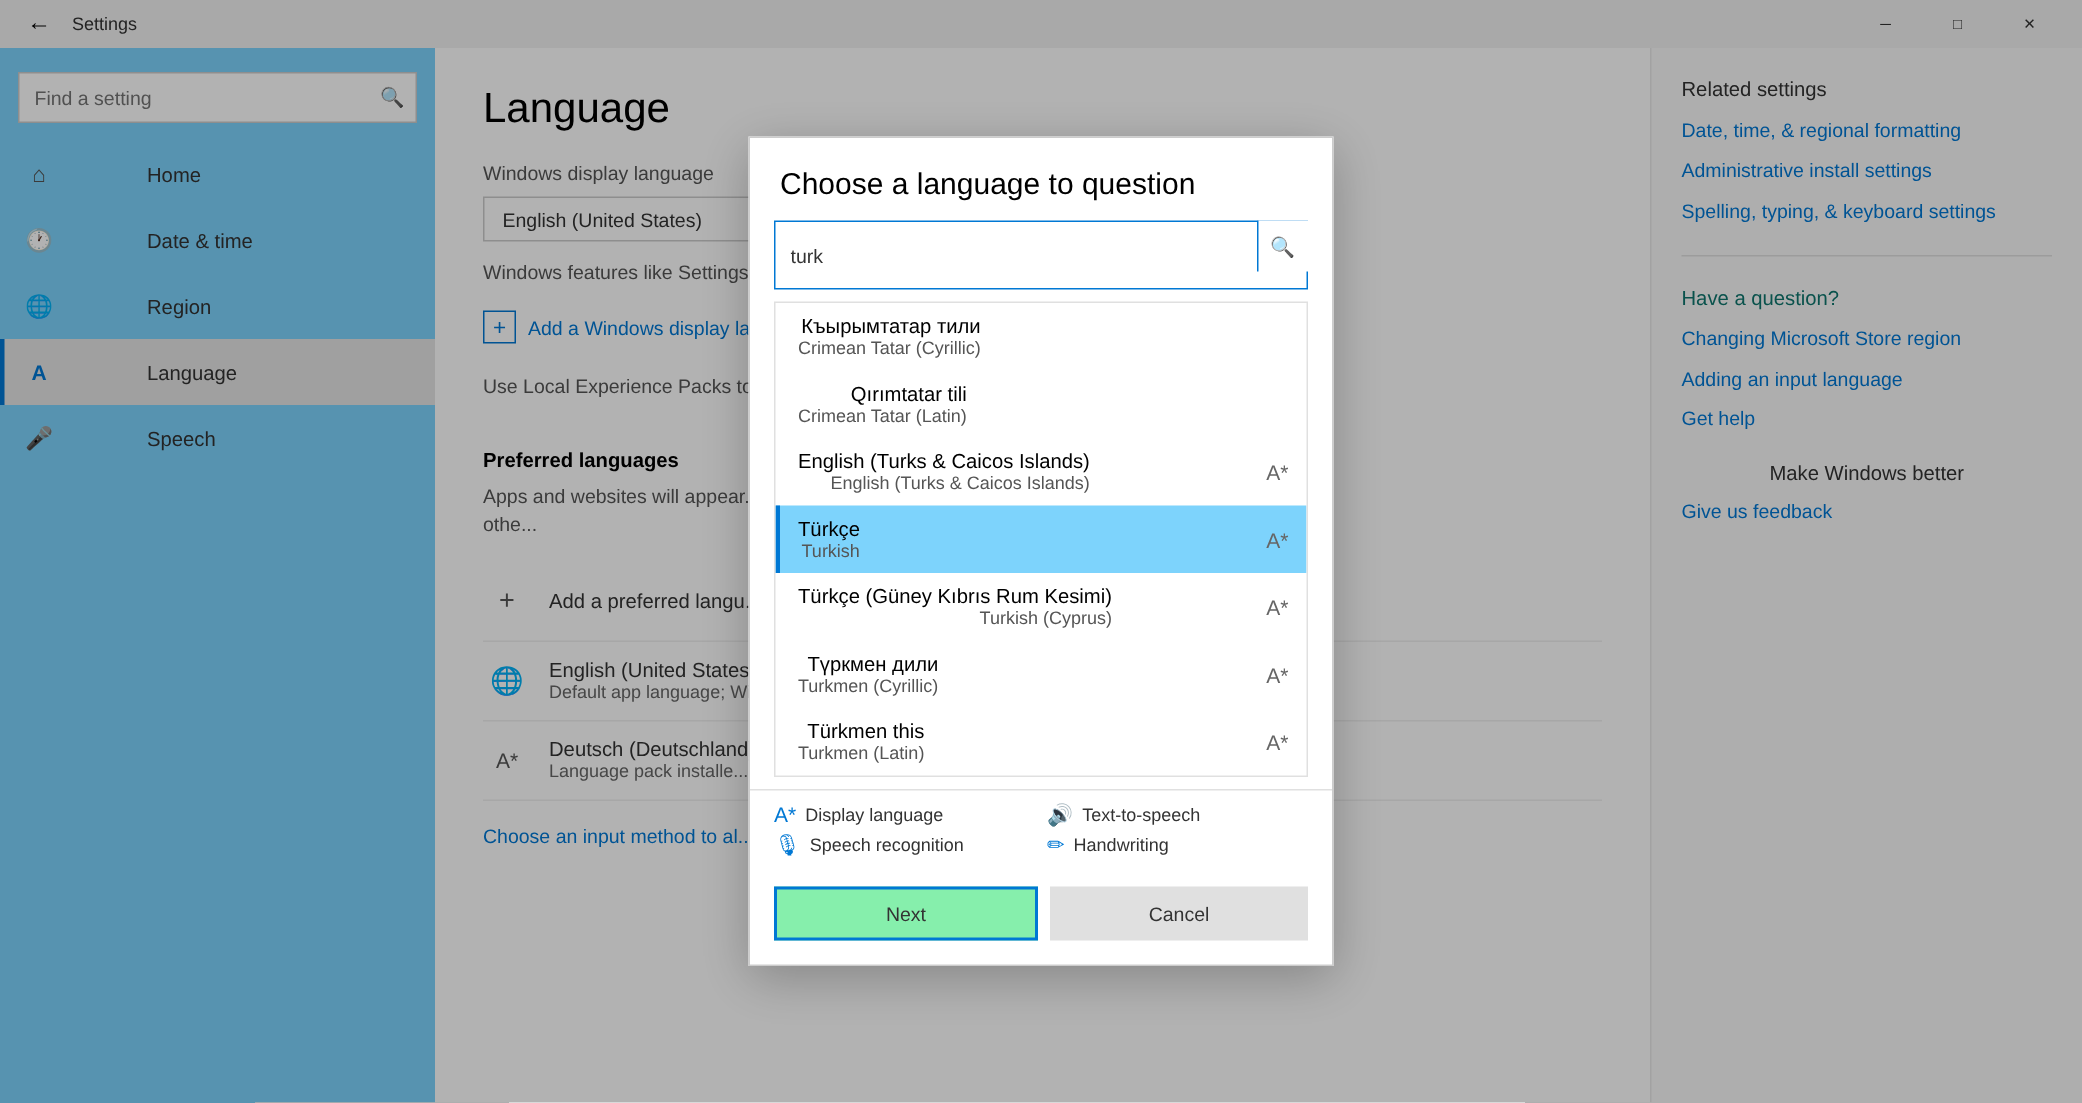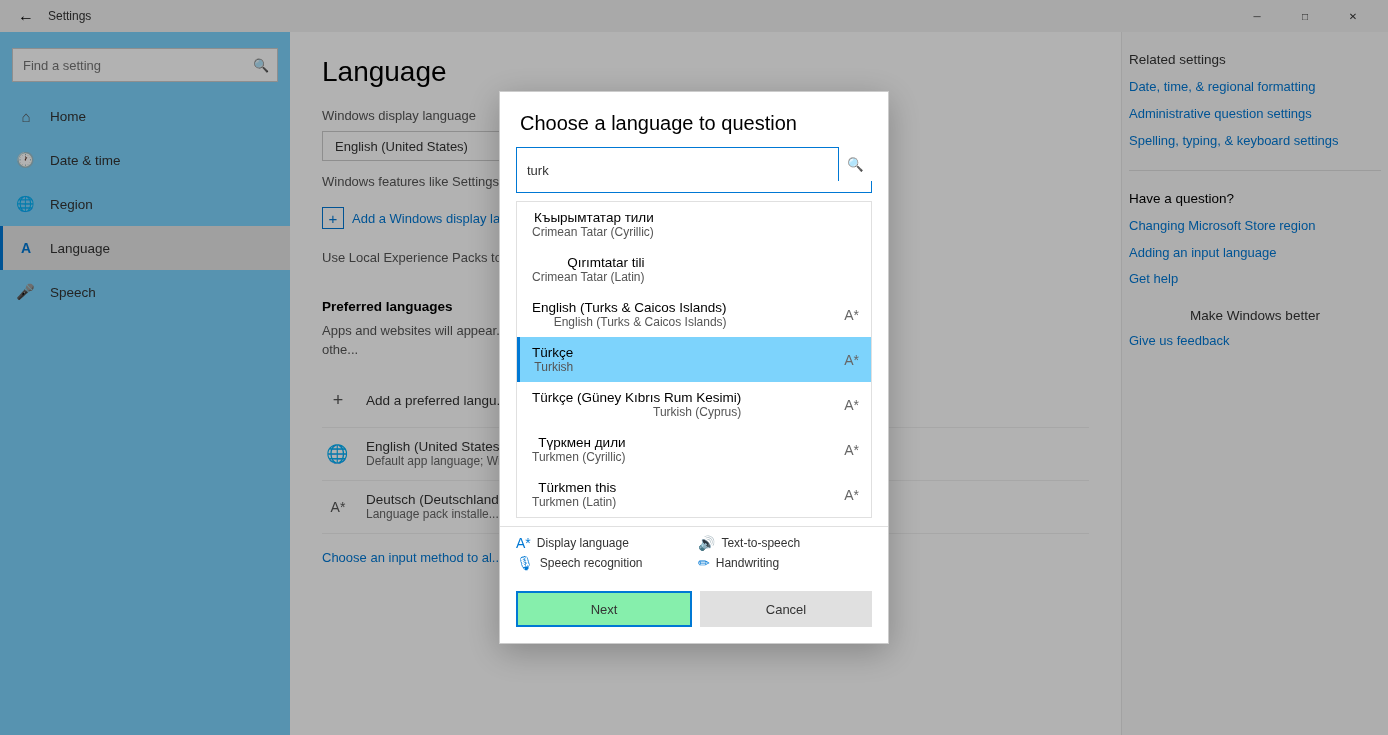--- a/index.html
+++ b/index.html
@@ -111,21 +111,21 @@
     .nav-icon {
       width: 20px;
       height: 20px;
       display: flex;
       align-items: center;
       justify-content: center;
       color: #555;
       font-size: 15px;
       flex-shrink: 0;
     }
-    .nav-label { font-size: 13.5px; }
+    .nav-label { font-size: 13.5px; margin-left: 48px; }
 
     
     .main-content {
       flex: 1;
       background: white;
       overflow-y: auto;
       padding: 24px 32px;
       position: relative;
     }
     .page-title {
@@ -202,44 +202,44 @@
     .lang-item-desc { font-size: 12px; color: #666; }
     .choose-input-link {
       color: #0078d4;
       font-size: 13px;
       cursor: pointer;
       margin-top: 16px;
     }
 
     
     .right-sidebar {
-      width: 267px;
+      width: 288px;
       background: #fafafa;
-      padding: 20px 7px;
+      padding: 20px 20px;
       flex-shrink: 0;
       border-left: 1px solid #e8e8e8;
     }
     .related-header {
       font-size: 13.5px;
       font-weight: 400;
       color: #333;
       margin-bottom: 12px;
     }
     .related-link {
       color: #0078d4;
       font-size: 13px;
       cursor: pointer;
       display: block;
       margin-bottom: 10px;
       line-height: 1.3;
     }
     .divider { height: 1px; background: #e0e0e0; margin: 20px 0; }
     .question-header {
       font-size: 13.5px;
-      color: #000000;
+      color: #0f766e;
       margin-bottom: 12px;
     }
     .make-better-header {
       font-size: 13.5px;
       color: #333;
       margin-bottom: 10px;
       margin-top: 20px;
       text-align: center;
     }
 
@@ -469,21 +469,21 @@
         <div class="lang-item-name">Deutsch (Deutschland)</div>
         <div class="lang-item-desc">Language pack installe...</div>
       </div>
     </div>
     <div class="choose-input-link">Choose an input method to al...</div>
   </div>
 
   <div class="right-sidebar">
     <div class="related-header">Related settings</div>
     <a class="related-link">Date, time, &amp; regional formatting</a>
-    <a class="related-link">Administrative question settings</a>
+    <a class="related-link">Administrative install settings</a>
     <a class="related-link">Spelling, typing, &amp; keyboard settings</a>
     <div class="divider"></div>
     <div class="question-header">Have a question?</div>
     <a class="related-link">Changing Microsoft Store region</a>
     <a class="related-link">Adding an input language</a>
     <a class="related-link">Get help</a>
     <div class="make-better-header">Make Windows better</div>
     <a class="related-link">Give us feedback</a>
   </div>
 

